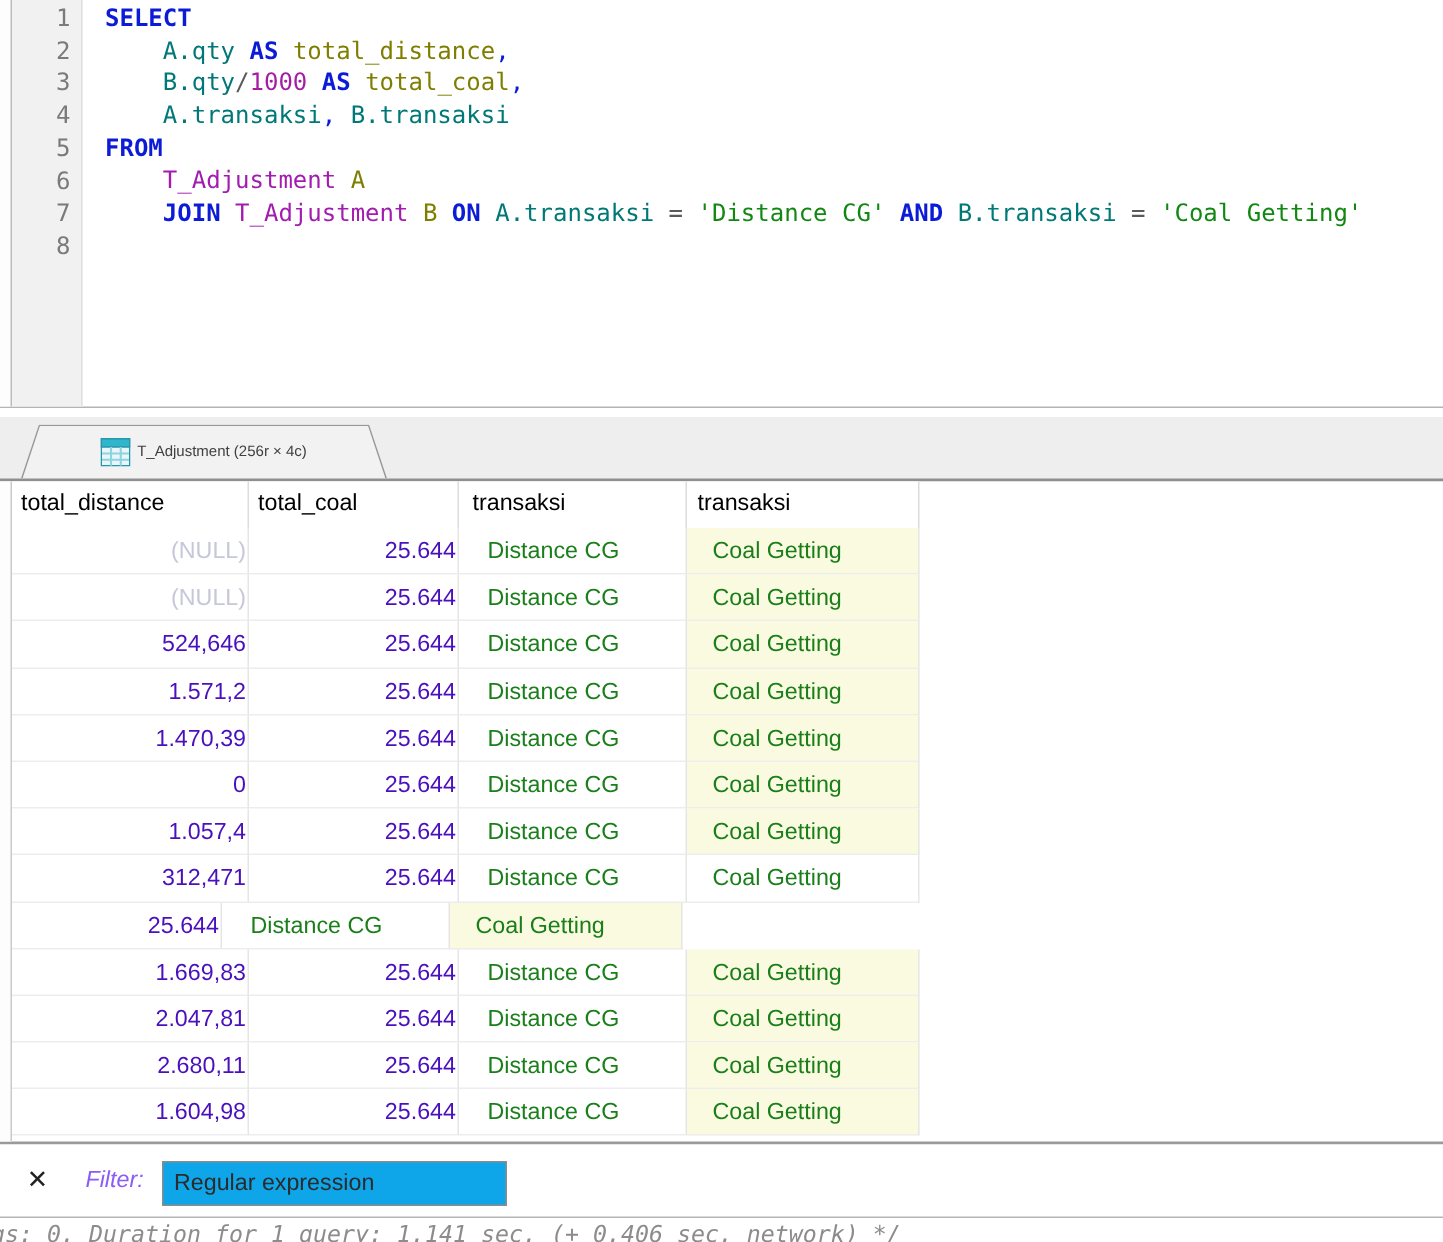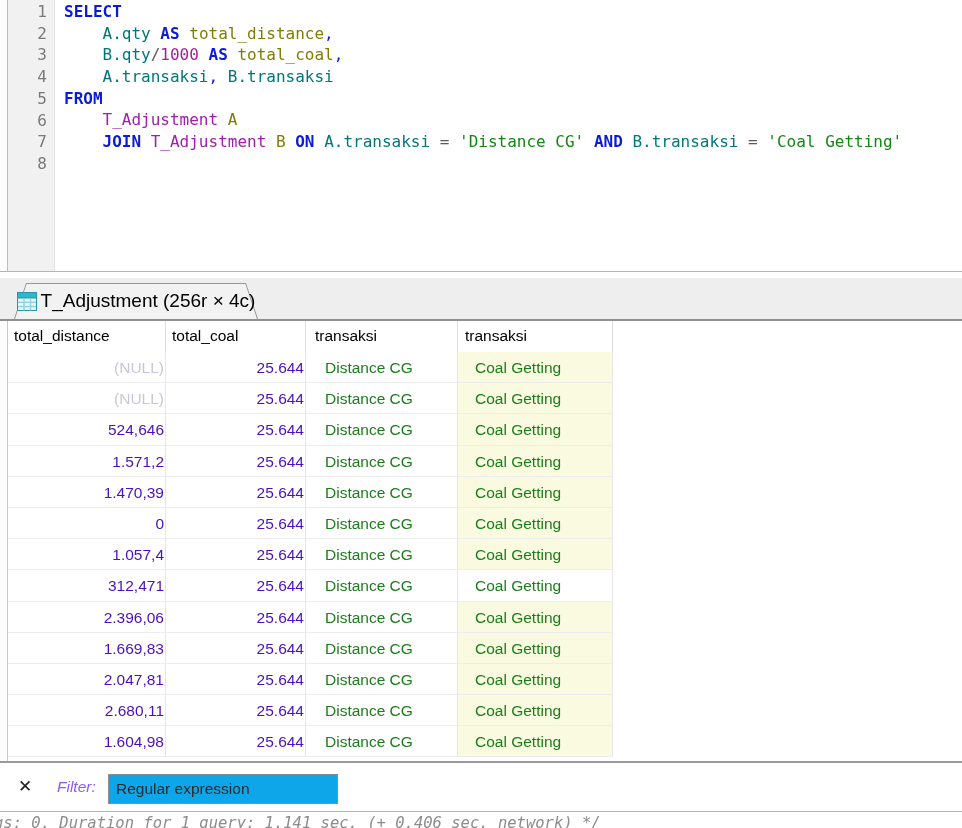--- a/index.html
+++ b/index.html
@@ -11,42 +11,42 @@
   #editor-pane { position:absolute; left:0; top:0; width:962px; height:272px;
                  background:#fff; border-bottom:1px solid #b4b4b4; }
   #editor-left-strip { position:absolute; left:0; top:0; width:8px; height:271px;
                        background:#fdfdfd; border-right:1px solid #bdbdbd; }
   #line-gutter { position:absolute; left:8px; top:0; width:47px; height:271px;
                  background:#f1f1f1; border-right:1px solid #e0e0e0;
                  font-family:"DejaVu Sans Mono", monospace; font-size:16px;
                  line-height:21.7px; color:#7a7a7a; text-align:right; padding:1px 7px 0 0; }
   #code-lines { position:absolute; left:56px; top:0; right:0; height:271px;
                 font-family:"DejaVu Sans Mono", monospace; font-size:16px;
-                line-height:21.7px; padding:1px 0 0 8px; white-space:pre; }
+                line-height:21.7px; padding:1px 0 0 14px; white-space:pre; }
   .code-line { height:21.7px; white-space:pre; }
   .tk-kw { color:#0b1bd6; font-weight:bold; }
   .tk-id { color:#007878; }
   .tk-al { color:#7e7e00; }
   .tk-tb { color:#a21caf; }
   .tk-nm { color:#a51ca5; }
   .tk-st { color:#128812; }
   .tk-pn { color:#0b1bd6; }
   .tk-op { color:#5a5a5a; }
   .tk-pl { color:#202020; }
 
   
   #tab-strip { position:absolute; left:0; top:278px; width:962px; height:43px;
                background:#eeeeee; border-bottom:2px solid #8f8f8f; }
   #results-tab { position:absolute; left:14px; bottom:0; width:244px; height:36px; cursor:default; }
   .tab-bg   { position:absolute; inset:0; background:#95959b;
               clip-path:polygon(12px 0, calc(100% - 12px) 0, 100% 100%, 0 100%); }
   .tab-fill { position:absolute; left:1px; top:1px; right:1px; bottom:0; background:#f2f2f2;
               clip-path:polygon(11.6px 0, calc(100% - 11.6px) 0, 100% 100%, 0 100%); }
   .tab-content { position:absolute; inset:0; display:flex; align-items:center;
-                 justify-content:center; gap:4px; font-size:19px; color:#000000; }
+                 justify-content:center; gap:4px; font-size:10px; color:#404040; }
 
   
   #results-grid { position:absolute; left:0; top:321px; width:962px; height:442px;
                   background:#fff; border-bottom:2px solid #9a9a9a; }
   #row-header-strip { position:absolute; left:0; top:0; width:8px; height:440px;
                       background:#fdfdfd; border-right:1px solid #c9c9c9; }
   #grid-header-row { position:absolute; left:8px; top:0; height:31px; display:flex;
                      border-bottom:1px solid #e3e3e3; }
   .hcell { height:31px; line-height:30px; font-size:15.5px; color:#000; background:#fff;
            border-right:1px solid #dcdcdc; overflow:hidden; }
@@ -171,21 +171,20 @@
           <div class="gcell c2 text-cell">Distance CG</div>
           <div class="gcell c3 text-cell hl">Coal Getting</div>
         </div>
         <div class="grid-row">
           <div class="gcell c0 num-cell">312,471</div>
           <div class="gcell c1 num-cell">25.644</div>
           <div class="gcell c2 text-cell">Distance CG</div>
           <div class="gcell c3 text-cell">Coal Getting</div>
         </div>
         <div class="grid-row">
-          <div class="gcell c0 num-cell">2.396,06</div>
           <div class="gcell c1 num-cell">25.644</div>
           <div class="gcell c2 text-cell">Distance CG</div>
           <div class="gcell c3 text-cell hl">Coal Getting</div>
         </div>
         <div class="grid-row">
           <div class="gcell c0 num-cell">1.669,83</div>
           <div class="gcell c1 num-cell">25.644</div>
           <div class="gcell c2 text-cell">Distance CG</div>
           <div class="gcell c3 text-cell hl">Coal Getting</div>
         </div>

